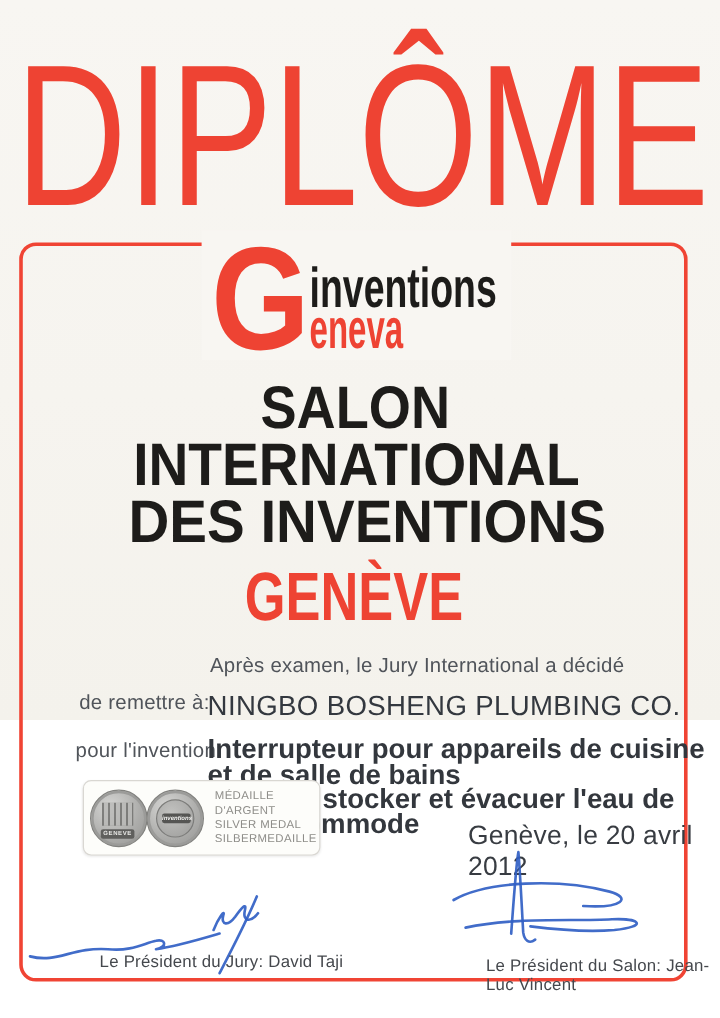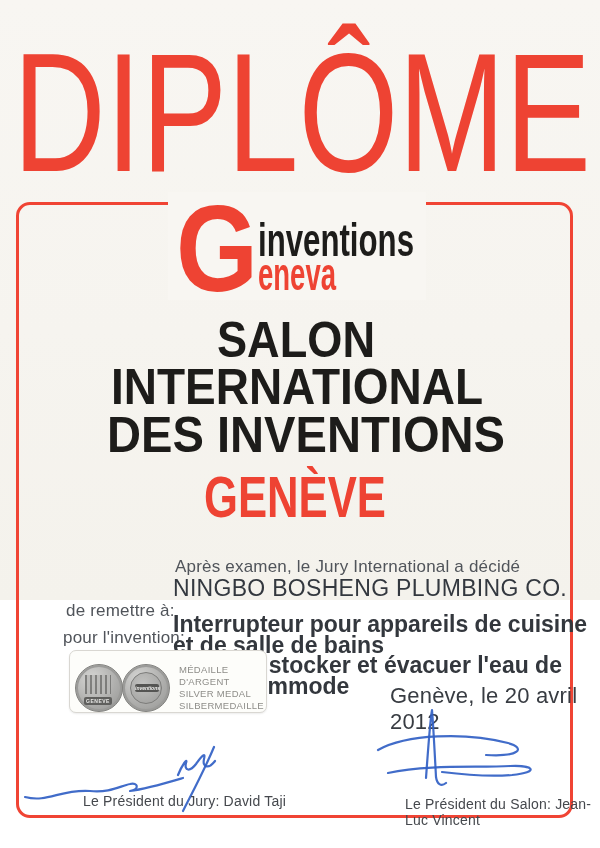--- a/index.html
+++ b/index.html
@@ -11,30 +11,30 @@
 
   
   #frame{left:16px;top:202px;width:551px;height:610px;
          border:3px solid #f04434;border-radius:14px;}
 
   
   #logo-block{left:168px;top:192px;width:258px;height:108px;
               background:#f8f6f2;}
 
   
-  .light{color:#50545a;font-size:17px;letter-spacing:.2px;margin-top:12px;}
+  .light{color:#50545a;font-size:17px;letter-spacing:.2px;}
   .value{color:#33383f;font-size:23px;letter-spacing:.3px;}
   .bold-value{color:#33373d;font-size:23px;font-weight:700;line-height:20.5px;}
   .caption{color:#45484d;font-size:14px;letter-spacing:.2px;margin-left:21px;}
 
   
   #sticker{left:69px;top:650px;width:198px;height:63px;background:#fdfdfa;
            border:1px solid #d9d7d2;border-radius:7px;
            box-shadow:0 1px 2px rgba(0,0,0,.08);
-           display:flex;align-items:flex-end;padding:0 0 0 5px;box-sizing:border-box;}
+           display:flex;align-items:center;padding:0 0 0 5px;box-sizing:border-box;}
   .medal{width:46px;height:46px;border-radius:50%;flex:0 0 auto;position:relative;
          background:radial-gradient(circle at 35% 30%,#d6d6d4,#aeaeac 55%,#939391);
          border:1px solid #82827f;box-shadow:inset 0 0 0 2px #9b9b99;}
   .medal + .medal{margin-left:-1px;}
   .medal .engraving{position:absolute;left:9px;top:10px;width:26px;height:19px;
          background:repeating-linear-gradient(90deg,#6d6d6b 0 2px,#b9b9b7 2px 5px),
                     linear-gradient(180deg,#8a8a88,#8a8a88);opacity:.8;}
   .medal .band{position:absolute;left:8px;bottom:6px;width:28px;height:8px;
          background:#5f5f5d;border-radius:2px;color:#e8e8e6;font-size:5px;
          font-weight:700;text-align:center;line-height:8px;letter-spacing:.5px;}
@@ -73,21 +73,21 @@
 
   <svg class="abs" style="left:0;top:305px;" width="600" height="220">
     <text x="296" y="52" text-anchor="middle" font-size="50" font-weight="bold" fill="#1d1c1a" textLength="158" lengthAdjust="spacingAndGlyphs">SALON</text>
     <text x="297" y="99" text-anchor="middle" font-size="50" font-weight="bold" fill="#1d1c1a" textLength="372" lengthAdjust="spacingAndGlyphs">INTERNATIONAL</text>
     <text x="306" y="147" text-anchor="middle" font-size="50" font-weight="bold" fill="#1d1c1a" textLength="398" lengthAdjust="spacingAndGlyphs">DES INVENTIONS</text>
     <text x="295" y="212" text-anchor="middle" font-size="57" font-weight="bold" fill="#ee4333" textLength="182" lengthAdjust="spacingAndGlyphs">GENÈVE</text>
   </svg>
 
   <div class="abs light" style="left:175px;top:545px;">Après examen, le Jury International a décidé</div>
 
-  <div class="abs light" style="left:66px;top:589px;">de remettre à:</div>
+  <div class="abs light" style="left:66px;top:576px;">de remettre à:</div>
   <div class="abs value" style="left:173px;top:575px;">NINGBO BOSHENG PLUMBING CO.</div>
 
   <div class="abs light" style="left:63px;top:616px;">pour l'invention:</div>
   <div class="abs bold-value" style="left:173px;top:614px;">
     <div>Interrupteur pour appareils de cuisine et de salle de bains</div>
     <div>pouvant stocker et évacuer l'eau de façon commode</div>
   </div>
 
   <div class="abs" id="sticker">
     <div class="medal">

